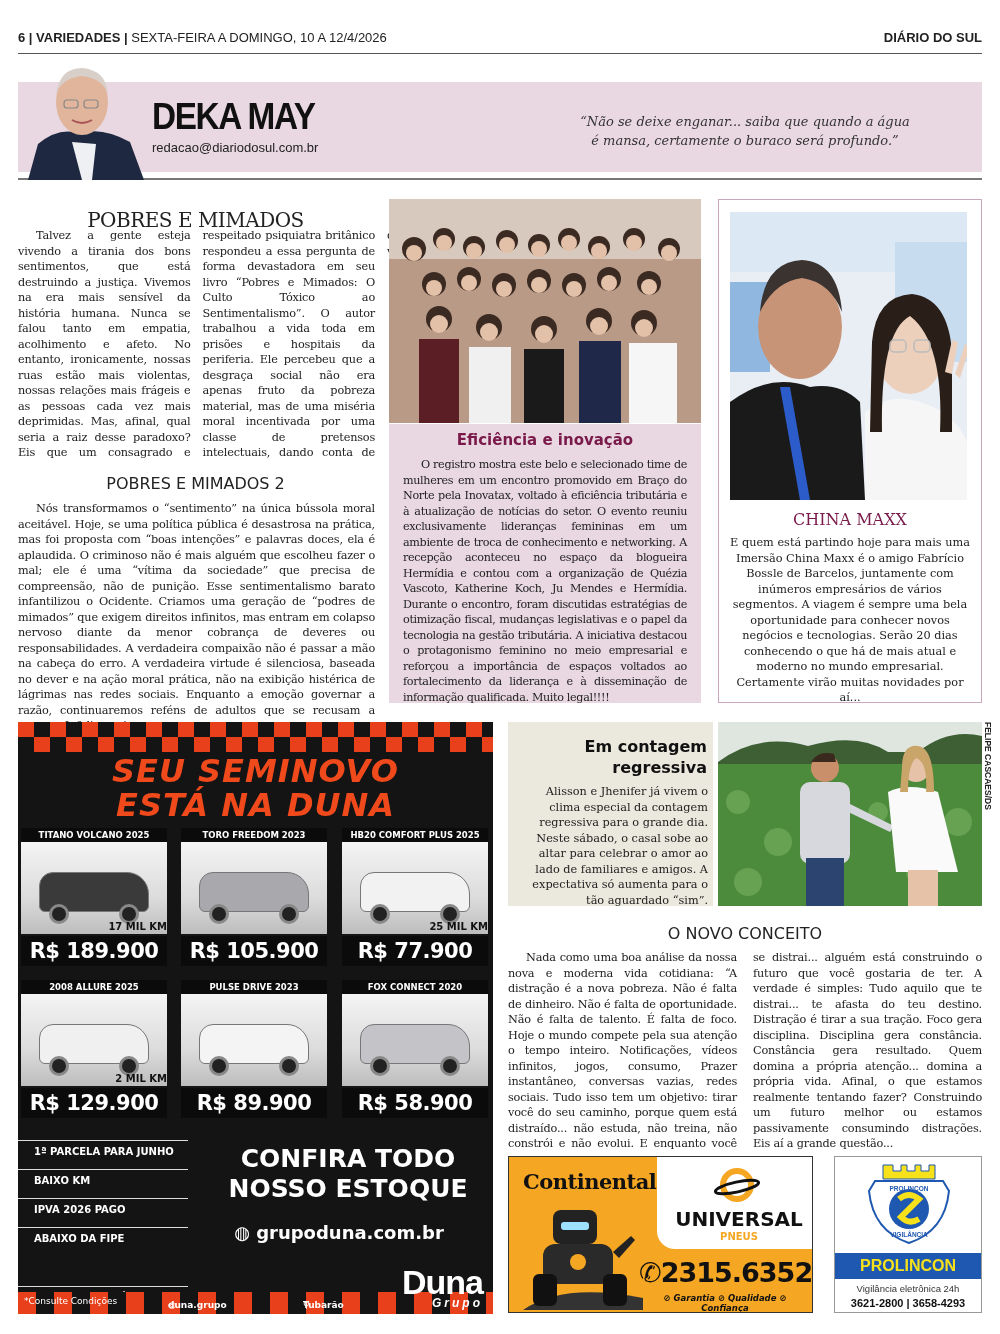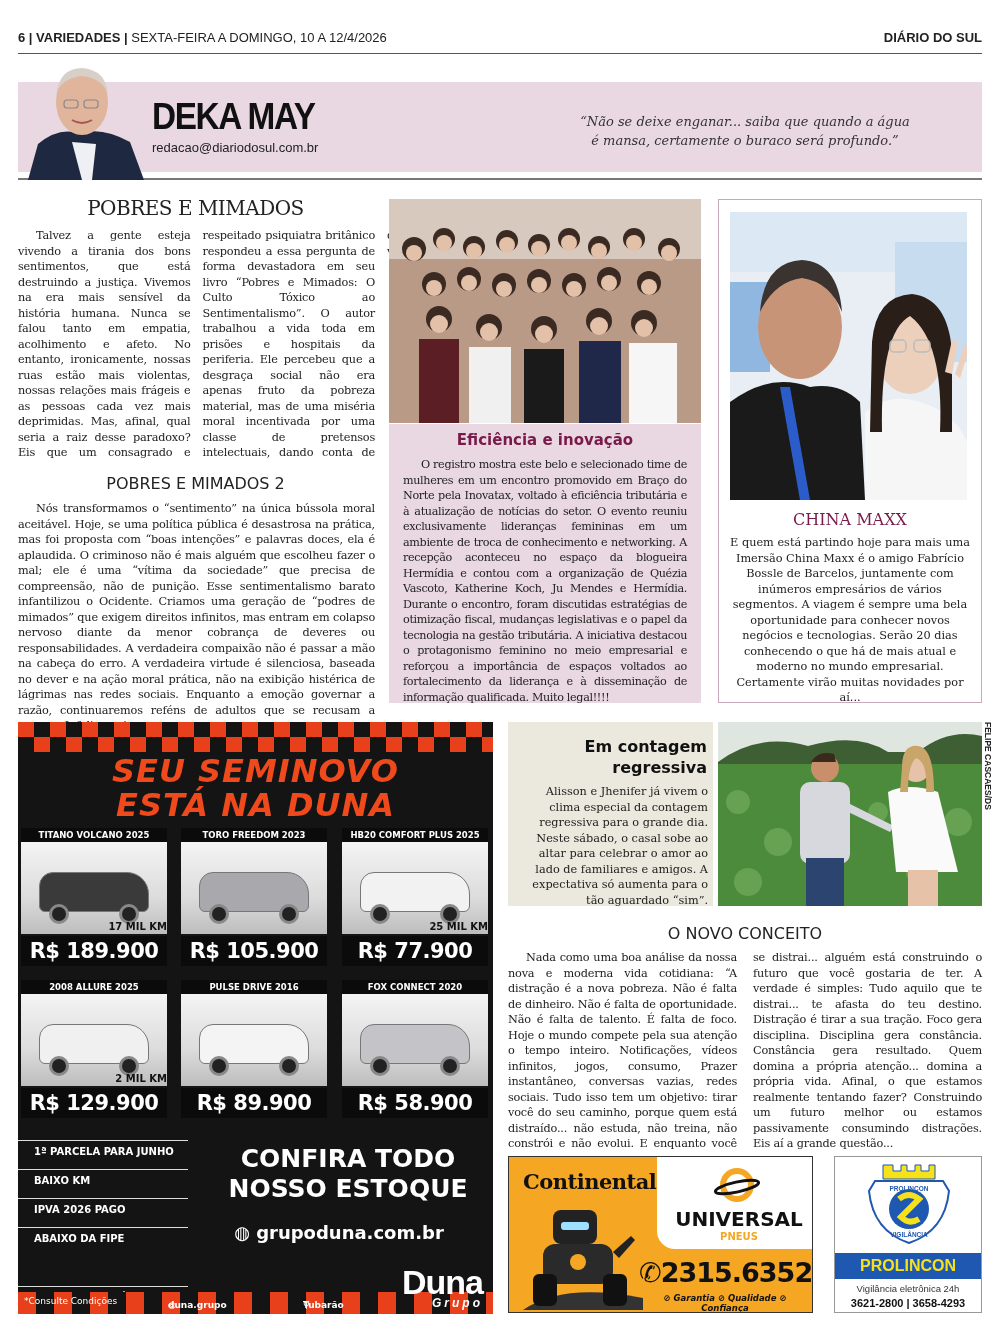--- a/index.html
+++ b/index.html
@@ -16,21 +16,21 @@
 
   
   .banner { left: 18px; top: 82px; width: 964px; height: 90px; background: #e9d8e1; }
   .banner-rule { left: 18px; top: 178px; width: 964px; height: 2px; background: #777; }
   .portrait { left: 20px; top: 64px; width: 140px; height: 116px; overflow: hidden; }
   .name { left: 152px; top: 96px; font-family: "Liberation Sans", sans-serif; font-weight: bold; font-size: 37px; letter-spacing: -1.5px; color: #111; transform: scaleX(0.9); transform-origin: left; }
   .email { left: 152px; top: 140px; font-family: "Liberation Sans", sans-serif; font-size: 13px; color: #222; }
   .quote { left: 580px; top: 112px; width: 330px; text-align: center; font-family: "DejaVu Serif", serif; font-style: italic; font-size: 13px; line-height: 19px; color: #333; }
 
   
-  .h-serif { font-family: "DejaVu Serif", serif; font-size: 20px; color: #222; text-align: center; letter-spacing: -0.5px; }
+  .h-serif { font-family: "DejaVu Serif", serif; font-size: 20px; color: #222; text-align: center; letter-spacing: -0.5px; margin-top: 12px; }
   .h-sans { font-family: "DejaVu Sans", sans-serif; font-size: 16px; color: #222; text-align: center; }
   .body { font-size: 11.3px; line-height: 15.5px; text-align: justify; color: #222; letter-spacing: -0.2px; }
   .body p { text-indent: 18px; }
   .cols2 { column-count: 2; column-gap: 12px; }
 
   
   .photo { background: linear-gradient(160deg, #c8a990 0%, #7b5a4a 40%, #3a2a2a 70%, #d7c7c0 100%); overflow: hidden; }
   .photo2 { background: linear-gradient(140deg, #cfe3f3 0%, #ffffff 30%, #6a5a4f 55%, #222 75%, #eee 100%); }
   .photo3 { background: linear-gradient(180deg, #e8eee6 0%, #7fa06a 25%, #3e7a32 55%, #2b5f24 100%); }
 
@@ -258,21 +258,21 @@
         <div class="label">2008 ALLURE 2025</div>
         <div class="img">
           <div class="body-shape" style="background:#f0f0f0;border:1px solid #777;"></div>
           <div class="wheel" style="left:28px;"></div>
           <div class="wheel" style="right:28px;"></div>
           <div class="km">2 MIL KM</div>
         </div>
         <div class="price">R$ 129.900</div>
       </div>
       <div class="car" style="left: 163px; top: 258px;">
-        <div class="label">PULSE DRIVE 2016</div>
+        <div class="label">PULSE DRIVE 2023</div>
         <div class="img">
           <div class="body-shape" style="background:#f4f4f4;border:1px solid #777;"></div>
           <div class="wheel" style="left:28px;"></div>
           <div class="wheel" style="right:28px;"></div>
           <div class="km"></div>
         </div>
         <div class="price">R$ 89.900</div>
       </div>
       <div class="car" style="left: 324px; top: 258px;">
         <div class="label">FOX CONNECT 2020</div>

